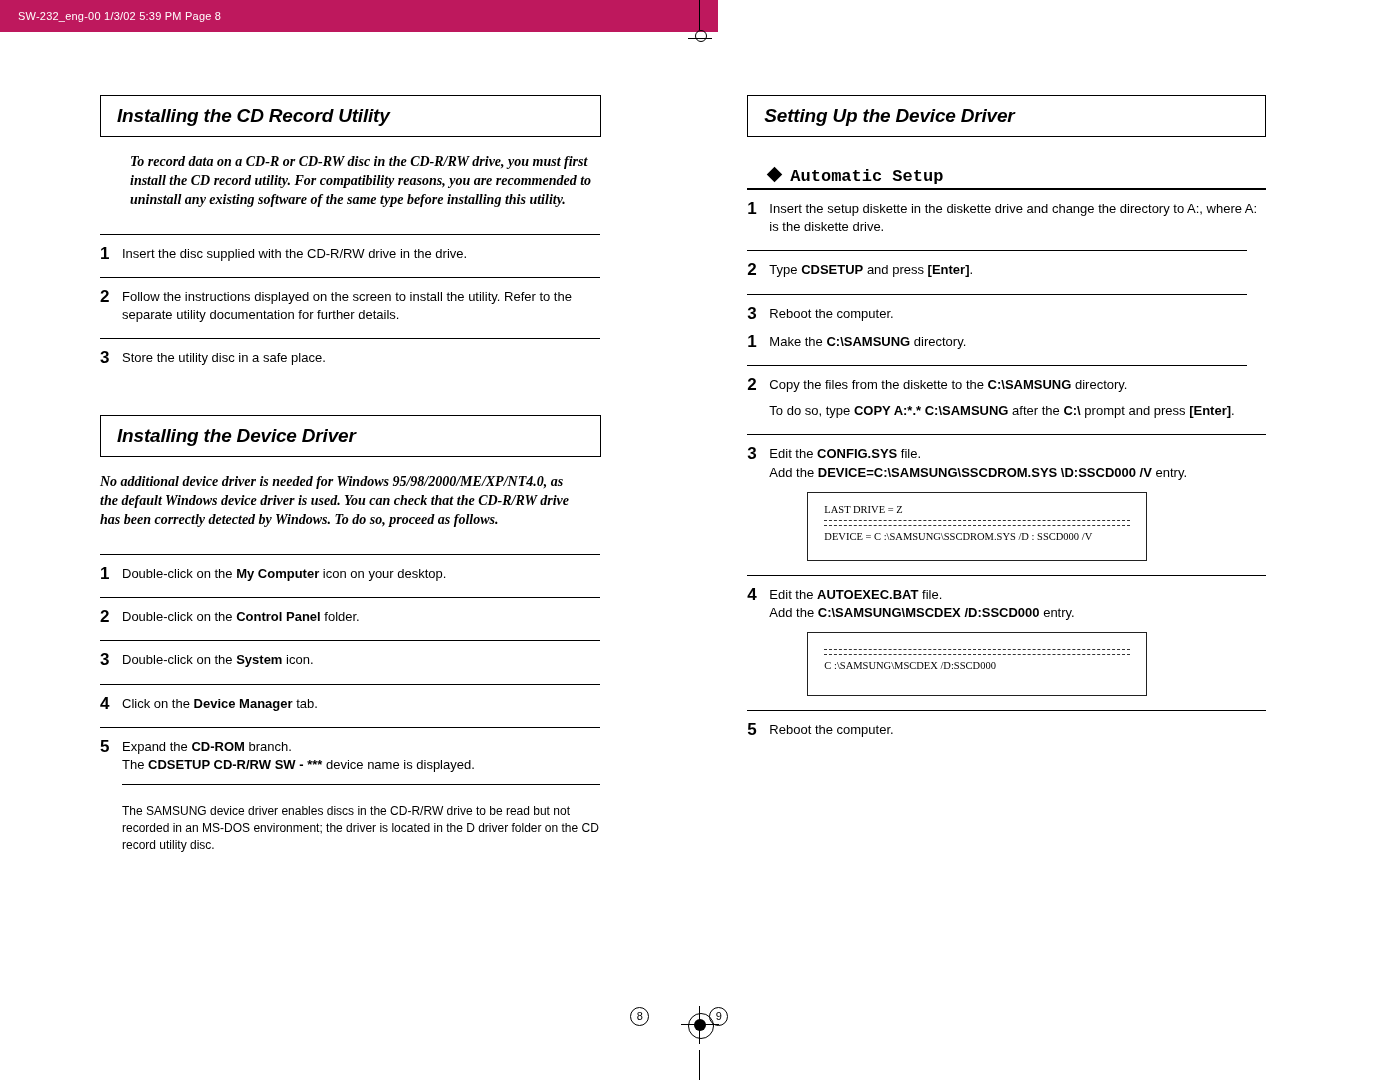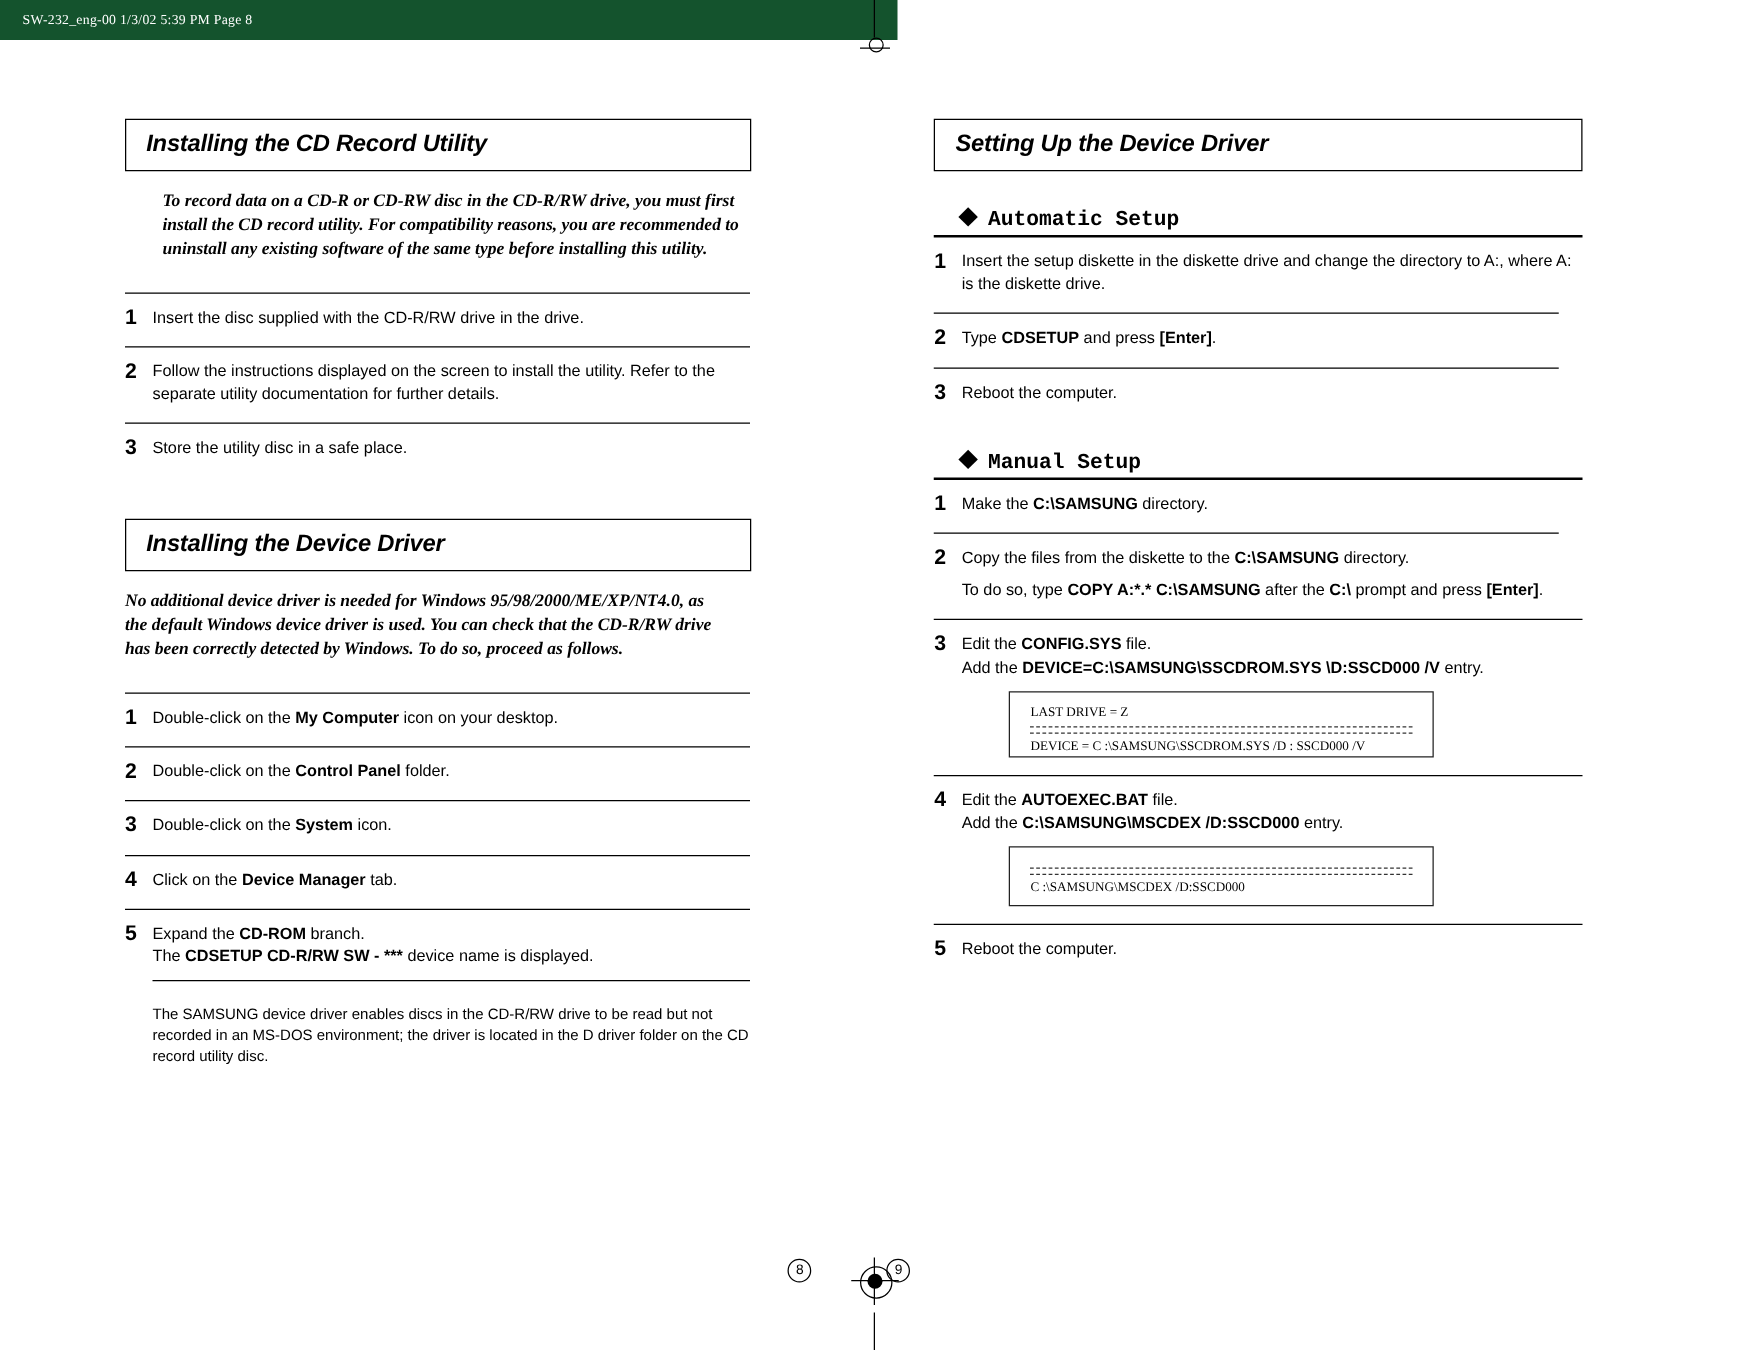--- a/index.html
+++ b/index.html
@@ -1,32 +1,32 @@
 <!DOCTYPE html>
 <html><head>
 <meta charset="utf-8">
 <style>
   html,body{margin:0;padding:0;background:#fff;width:1399px;height:1080px;overflow:hidden;font-family:Helvetica,Arial,sans-serif;color:#000}
-  .header-strip{position:absolute;left:0;top:0;height:32px;width:700px;background:#14532d;display:flex;align-items:center;padding-left:18px;font-size:11px;letter-spacing:0.02em;color:#fff;font-family:Liberation Serif, serif}
+  .header-strip{position:absolute;left:0;top:0;height:32px;width:700px;background:#be185d;display:flex;align-items:center;padding-left:18px;font-size:11px;letter-spacing:0.02em;color:#fff;font-family:Liberation Sans, sans-serif}
   .spread{display:flex;width:1358px;height:1080px}
   .page{width:699px;position:relative;box-sizing:border-box;padding:95px 78px 0 100px}
   .page.right{padding:95px 92px 0 68px}
   .h1{border:1.5px solid #000;padding:9px 16px;font-family:Verdana,Geneva,sans-serif;font-size:19px;font-weight:700;font-style:italic;letter-spacing:-0.01em;margin-bottom:16px}
   .intro{font-family:"Times New Roman",Times,serif;font-style:italic;font-weight:700;font-size:14px;line-height:1.35;margin:0 0 24px 30px;max-width:470px}
   .introL{margin-left:0}
   .step{display:flex;gap:8px;font-size:13px;line-height:1.4;margin:10px 0 2px 0}
   .num{font-family:Arial,Helvetica,sans-serif;font-weight:700;font-size:17px;width:14px;flex:none;line-height:1.05}
   .body{flex:1}
   .rule{border-top:1px solid #000;margin:4px 0 0 0;max-width:500px}
   .rule-top{border-top:1px solid #000;margin:14px 0 6px 0;max-width:500px}
   .indent{margin-left:22px;font-size:13px;line-height:1.4;margin-top:8px;max-width:490px}
   .note{margin-left:22px;font-size:12px;line-height:1.4;margin-top:18px;max-width:500px}
   .h2{border-bottom:2px solid #000;font-family:Liberation Mono, monospace;font-weight:700;font-size:17px;padding:14px 0 2px 22px;max-width:510px;margin-top:10px}
   .h2 .diamond{display:inline-block;width:11px;height:11px;background:#000;transform:rotate(45deg);margin-right:10px;vertical-align:1px}
-  .codebox{border:1px solid #222;padding:10px 16px 0 16px;font-family:"Times New Roman",Times,serif;font-size:10.5px;line-height:1.3;width:340px;margin:10px 0 4px 60px;box-sizing:border-box}
+  .codebox{border:1px solid #222;padding:10px 16px 16px 16px;font-family:"Times New Roman",Times,serif;font-size:10.5px;line-height:1.3;width:340px;margin:10px 0 4px 60px;box-sizing:border-box}
   .dashes{border-top:1px dashed #333;margin:4px 0}
   .pg{position:absolute;bottom:54px;font-size:11px;font-family:Arial;width:17px;height:17px;border:1px solid #000;border-radius:50%;text-align:center;line-height:16px}
   .pg.l{right:30px}
   .pg.r{left:30px}
   
   .crop{position:absolute;left:50%;transform:translateX(-50%);width:1px;height:30px;border-left:1px solid #000}
   .crop.top{top:0}
   .crop.top::after{content:"";position:absolute;left:-5px;top:30px;width:10px;height:10px;border:1px solid #000;border-radius:50%}
   .crop.top::before{content:"";position:absolute;left:-12px;top:38px;width:24px;height:1px;border-top:1px solid #000}
   .crop.bot{bottom:0}
@@ -124,21 +124,20 @@
     <div class="step">
         <div class="num">2</div>
         <div class="body"><span>Type </span><b>CDSETUP</b><span> and press </span><b>[Enter]</b><span>.</span></div>
       </div>
     <div class="rule-top"></div>
     <div class="step">
         <div class="num">3</div>
         <div class="body">Reboot the computer.</div>
       </div>
 
-    <div class="h2" style="margin-top:24px"><span class="diamond"></span><span>Manual Setup</span></div>
 
     <div class="step">
         <div class="num">1</div>
         <div class="body"><span>Make the </span><b>C:\SAMSUNG</b><span> directory.</span></div>
       </div>
     <div class="rule-top"></div>
     <div class="step">
         <div class="num">2</div>
         <div class="body"><span>Copy the files from the diskette to the </span><b>C:\SAMSUNG</b><span> directory.</span></div>
       </div>

